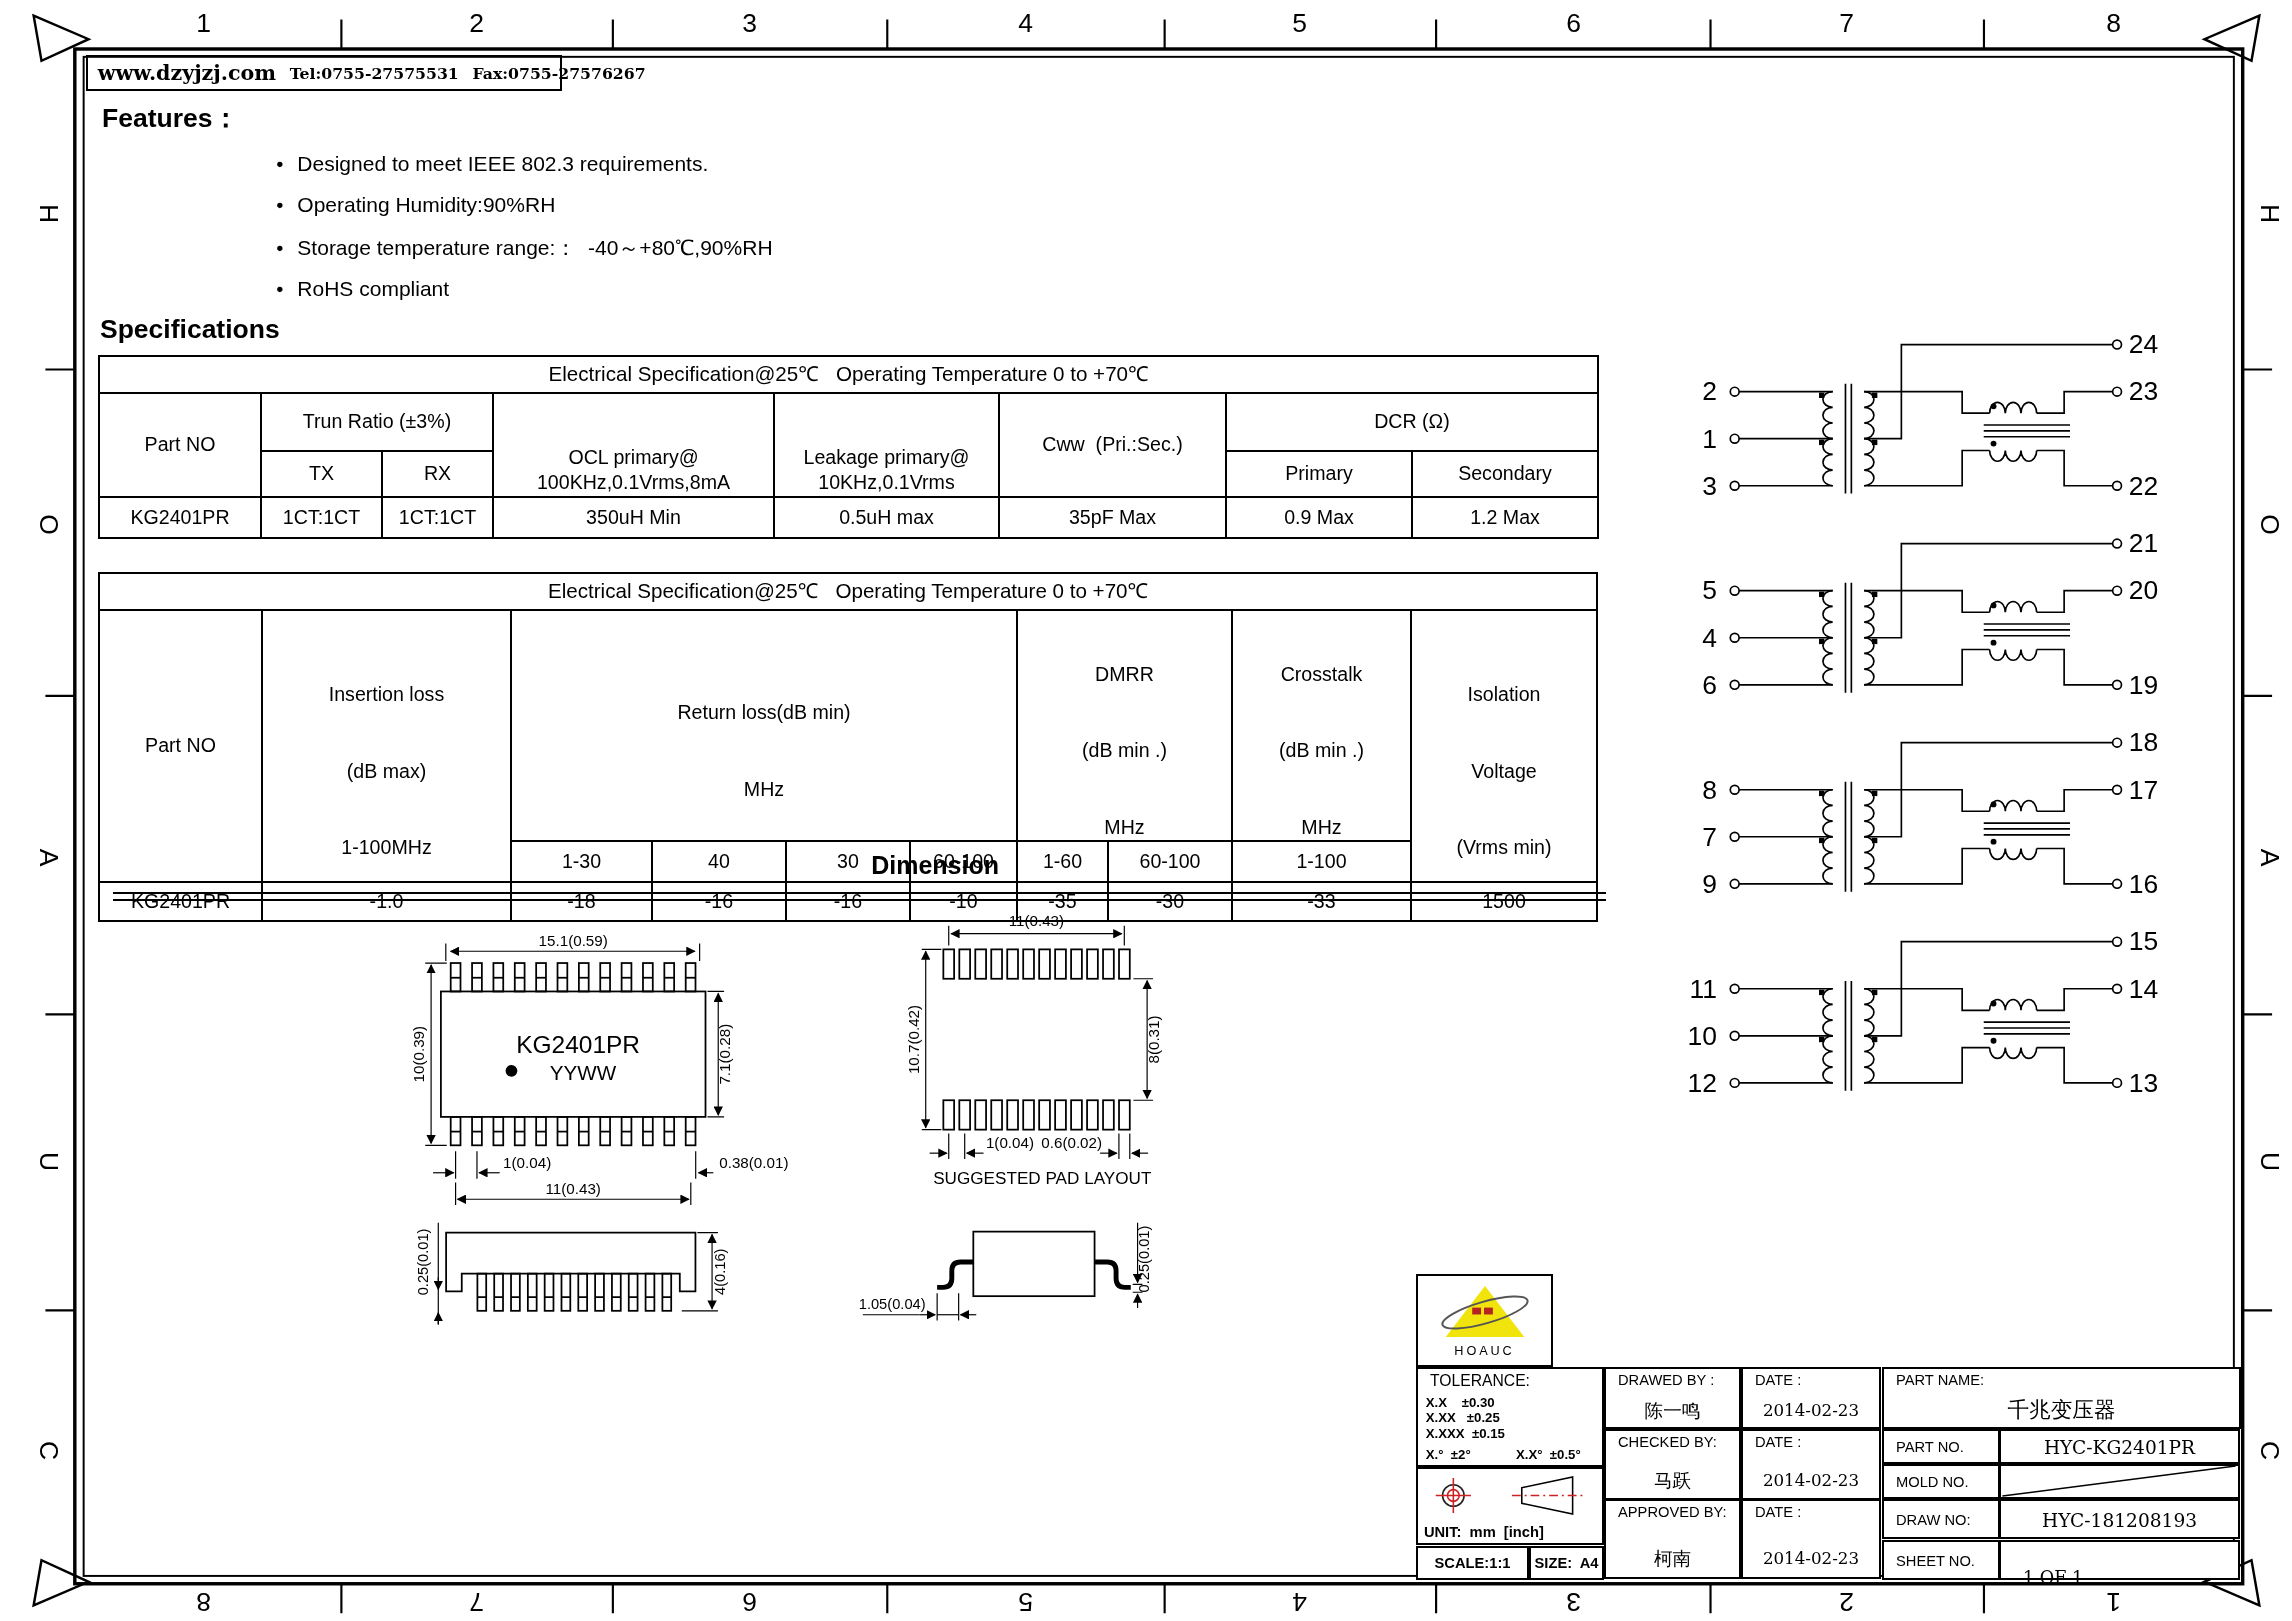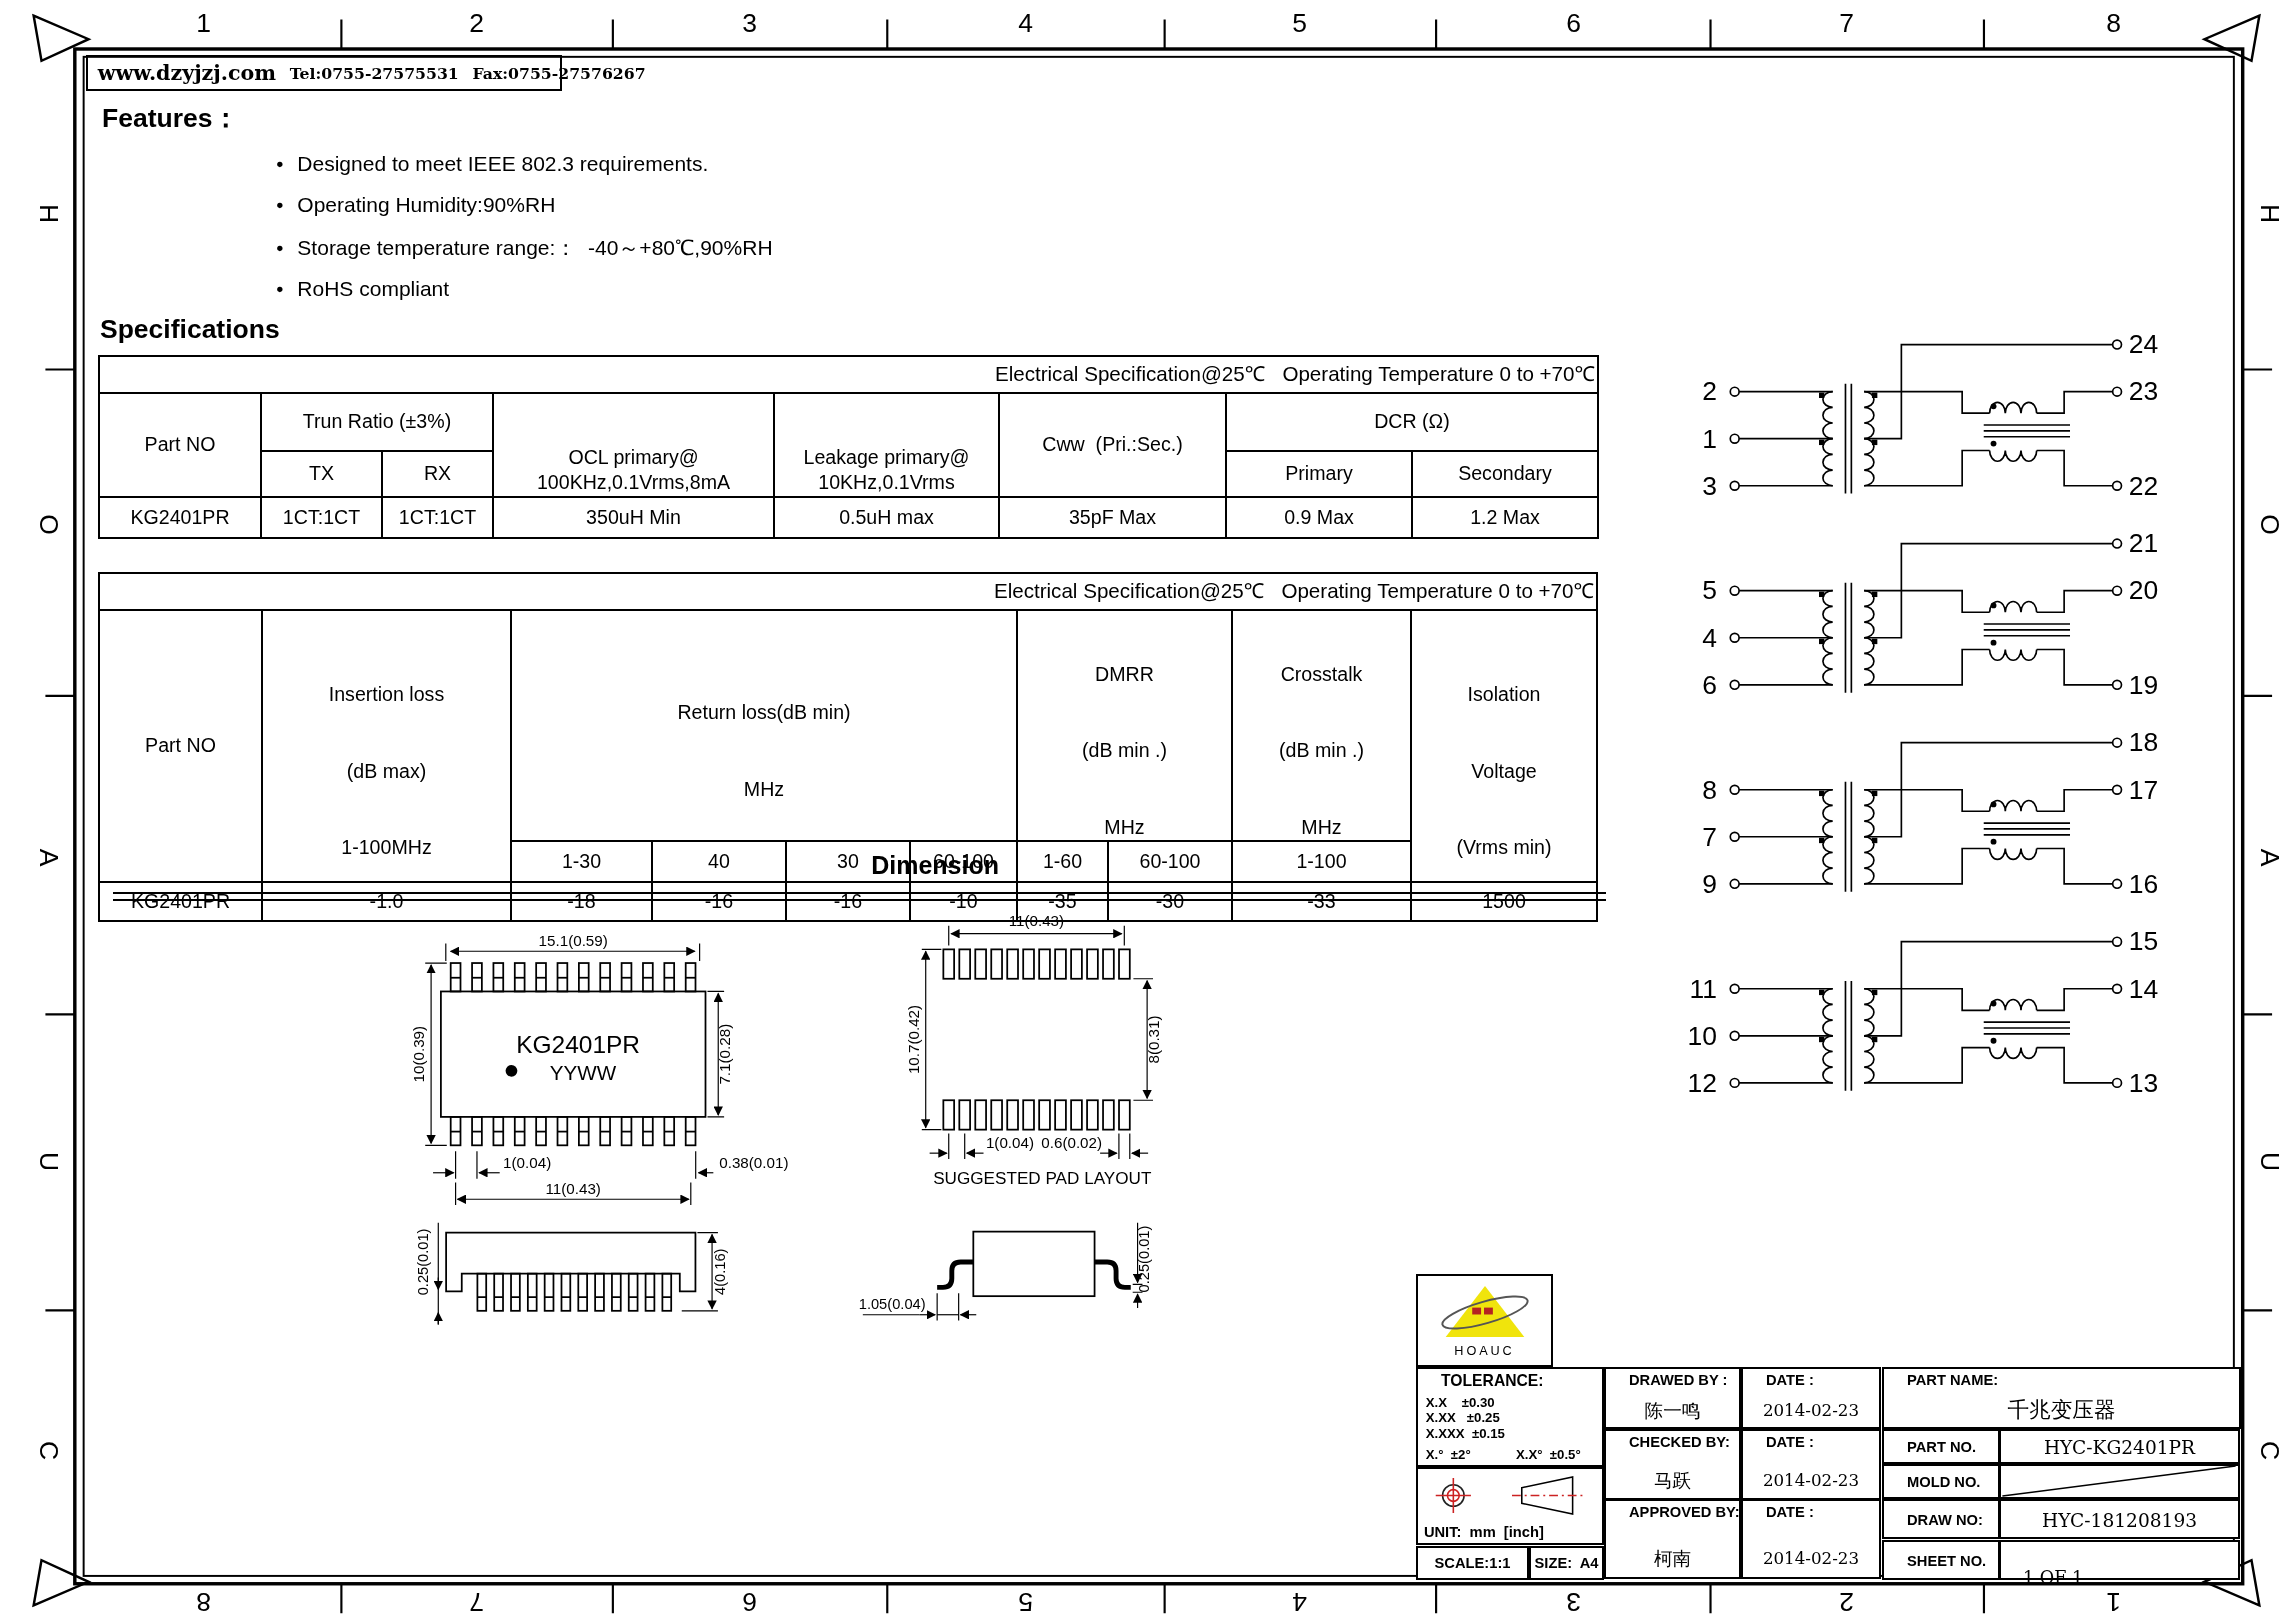--- a/index.html
+++ b/index.html
@@ -22,25 +22,25 @@
   .h-dim{position:absolute;left:627px;top:851px;width:372px;text-align:right;font-size:25px;font-weight:bold;}
   .dim-rule{position:absolute;left:113px;top:892px;width:1493px;height:8.8px;
             border-top:2.9px solid #000;border-bottom:2.9px solid #000;box-sizing:border-box;}
   
   .feat{position:absolute;left:276px;font-size:21px;white-space:pre;}
   .feat::before{content:"●";font-size:12.7px;vertical-align:2.9px;margin-right:13.7px;}
   
   table.spec{position:absolute;left:98px;border-collapse:collapse;table-layout:fixed;}
   table.spec td{border:2.5px solid #000;text-align:center;vertical-align:middle;
                 font-size:19.6px;padding:0 2px;white-space:pre;line-height:1.3;}
-  table.spec td.title{font-size:20.6px;text-align:right;}
+  table.spec td.title{font-size:20.6px;}
   
   .tb{position:absolute;left:1416px;top:1274px;width:824px;height:306px;}
   .tb .cell{position:absolute;border:2.5px solid #000;box-sizing:border-box;background:#fff;}
-  .tb .lbl{position:absolute;left:23px;top:2.9px;font-size:14.7px;font-weight:bold;white-space:pre;}
+  .tb .lbl{position:absolute;left:12px;top:2.9px;font-size:14.7px;font-weight:normal;white-space:pre;}
   .tb .val{position:absolute;left:0;right:0;text-align:center;font-family:"DejaVu Serif",serif;}
   .tb .cname{display:flex;align-items:center;justify-content:center;font-size:39px;font-weight:600;
              font-family:"DejaVu Serif",serif;letter-spacing:5.9px;}
   .tol-line{position:absolute;left:7.8px;font-size:13.2px;font-weight:bold;white-space:pre;}
   .unit-line{position:absolute;left:5.9px;bottom:2.9px;font-size:14.7px;font-weight:bold;white-space:pre;}
   .scale-cell{display:flex;align-items:center;justify-content:center;font-size:14.7px;font-weight:bold;white-space:pre;}
   .logo-wrap{display:flex;flex-direction:column;align-items:center;justify-content:center;height:100%;}
 </style>
 </head>
 <body>

